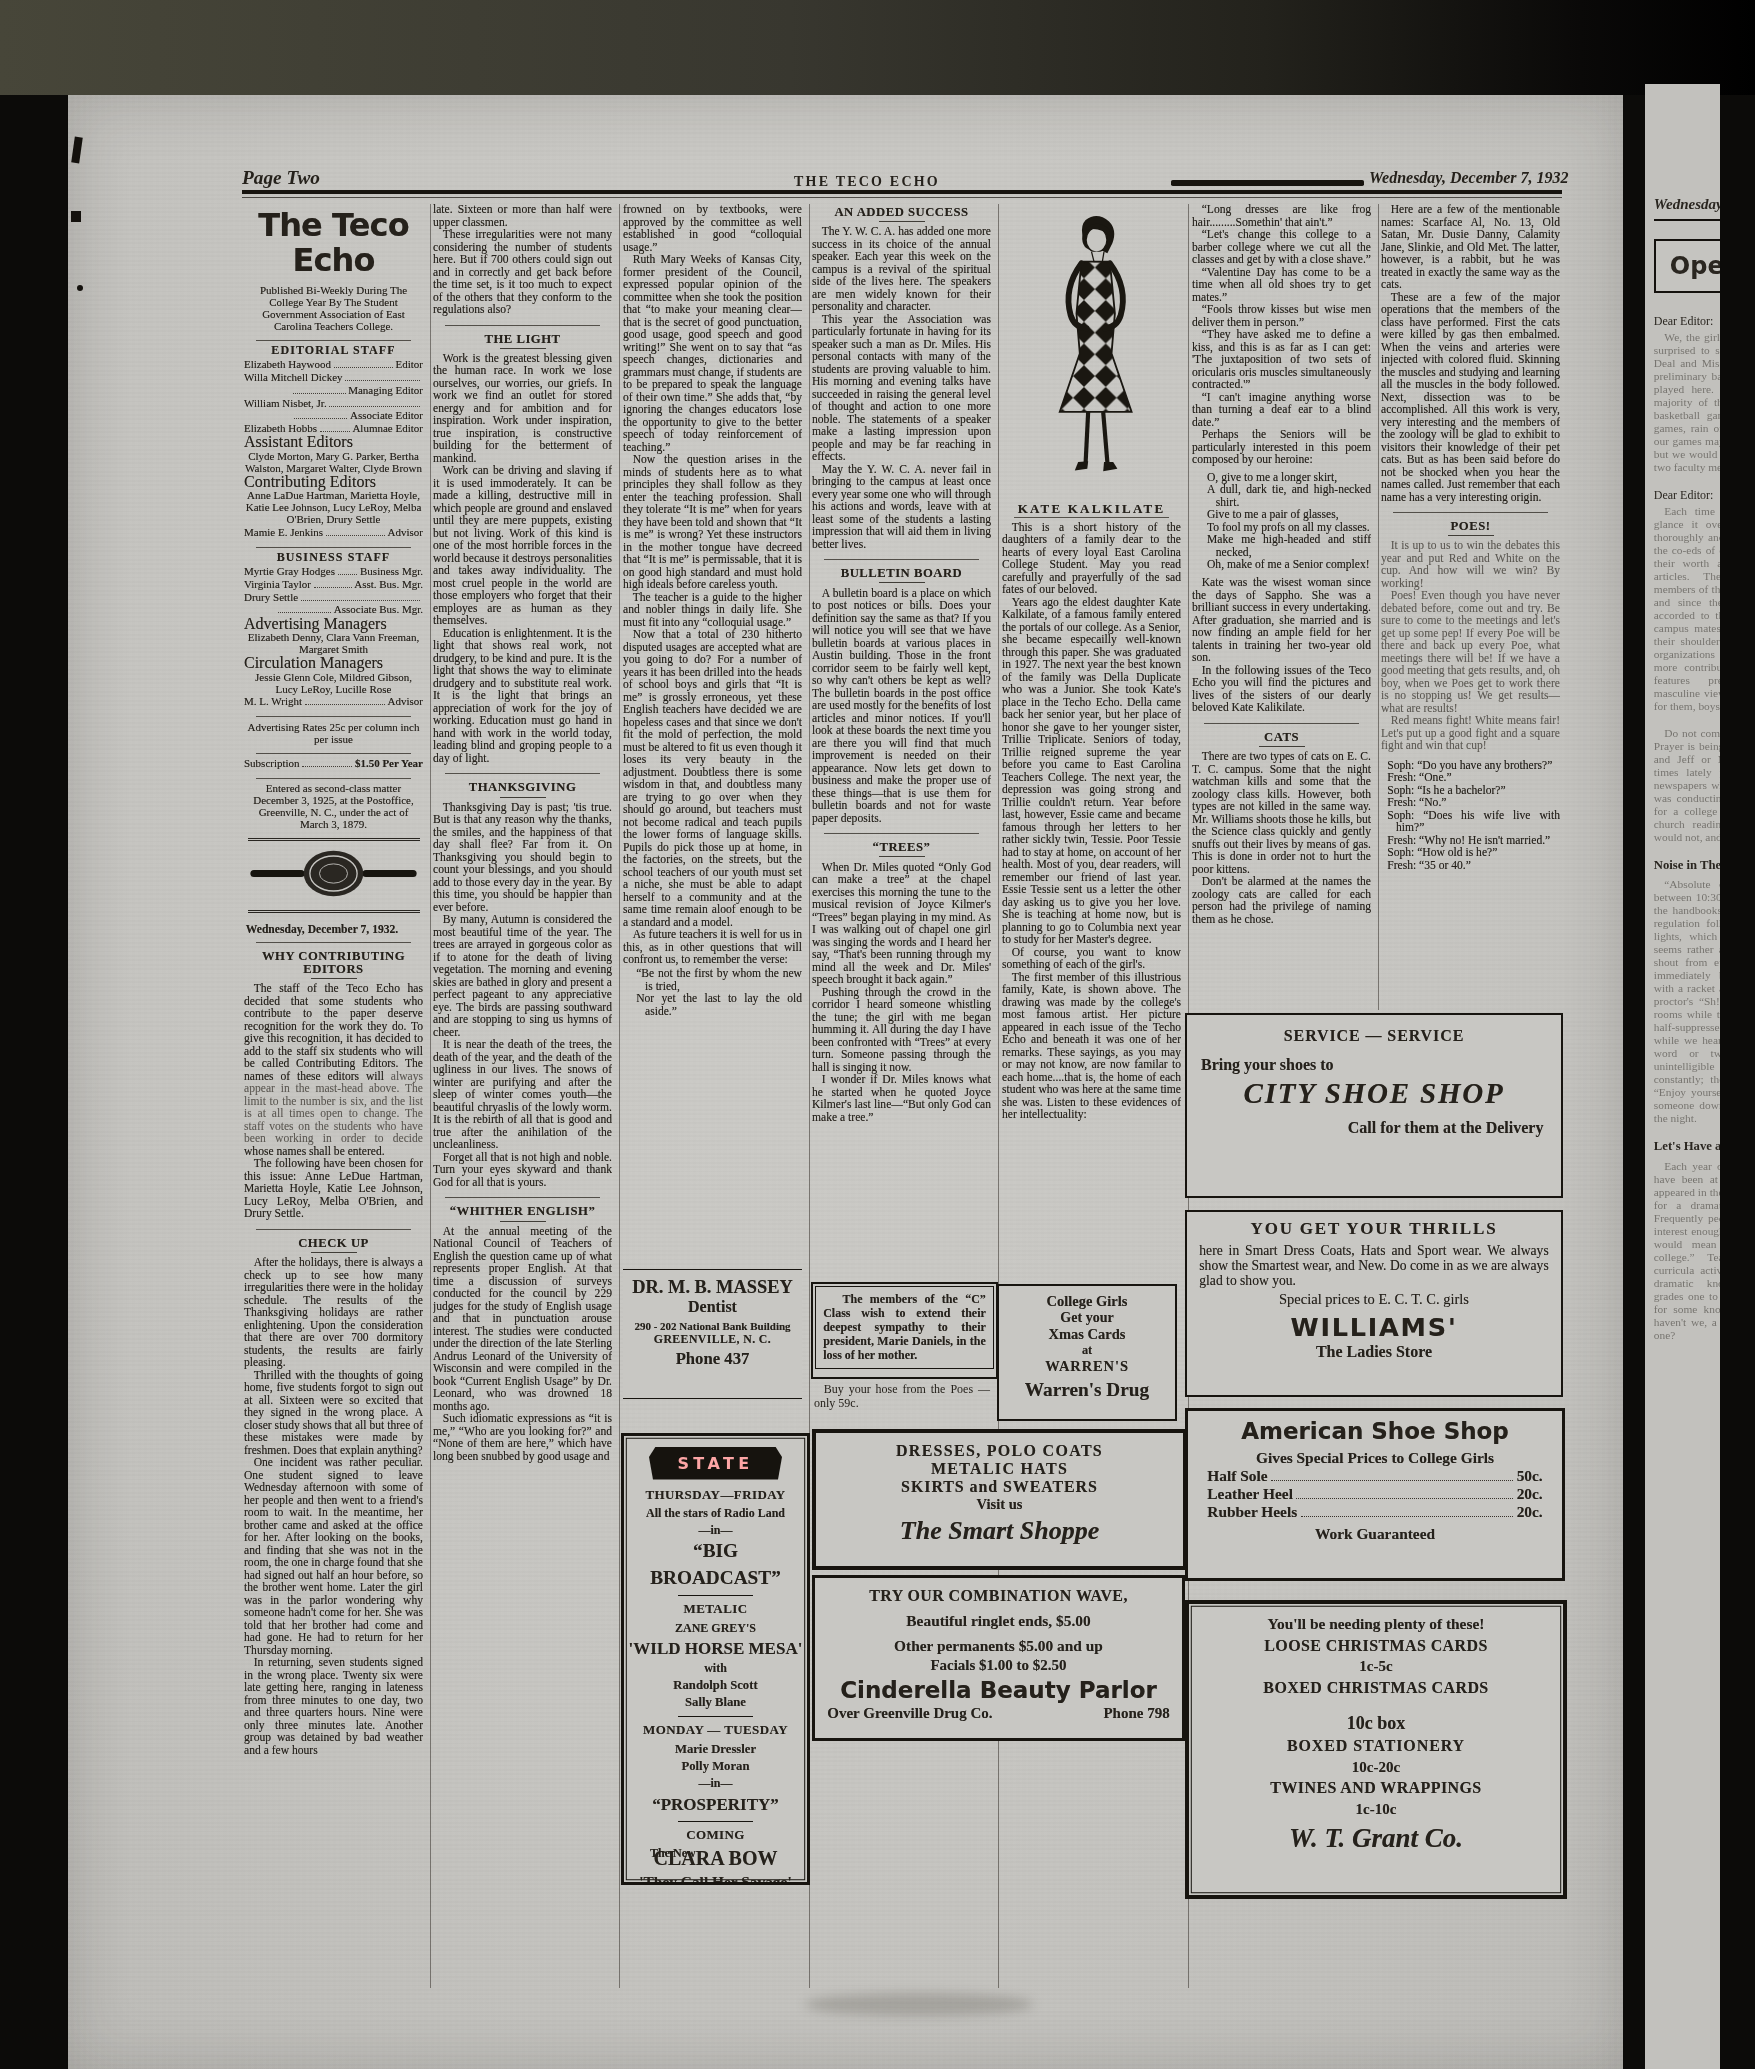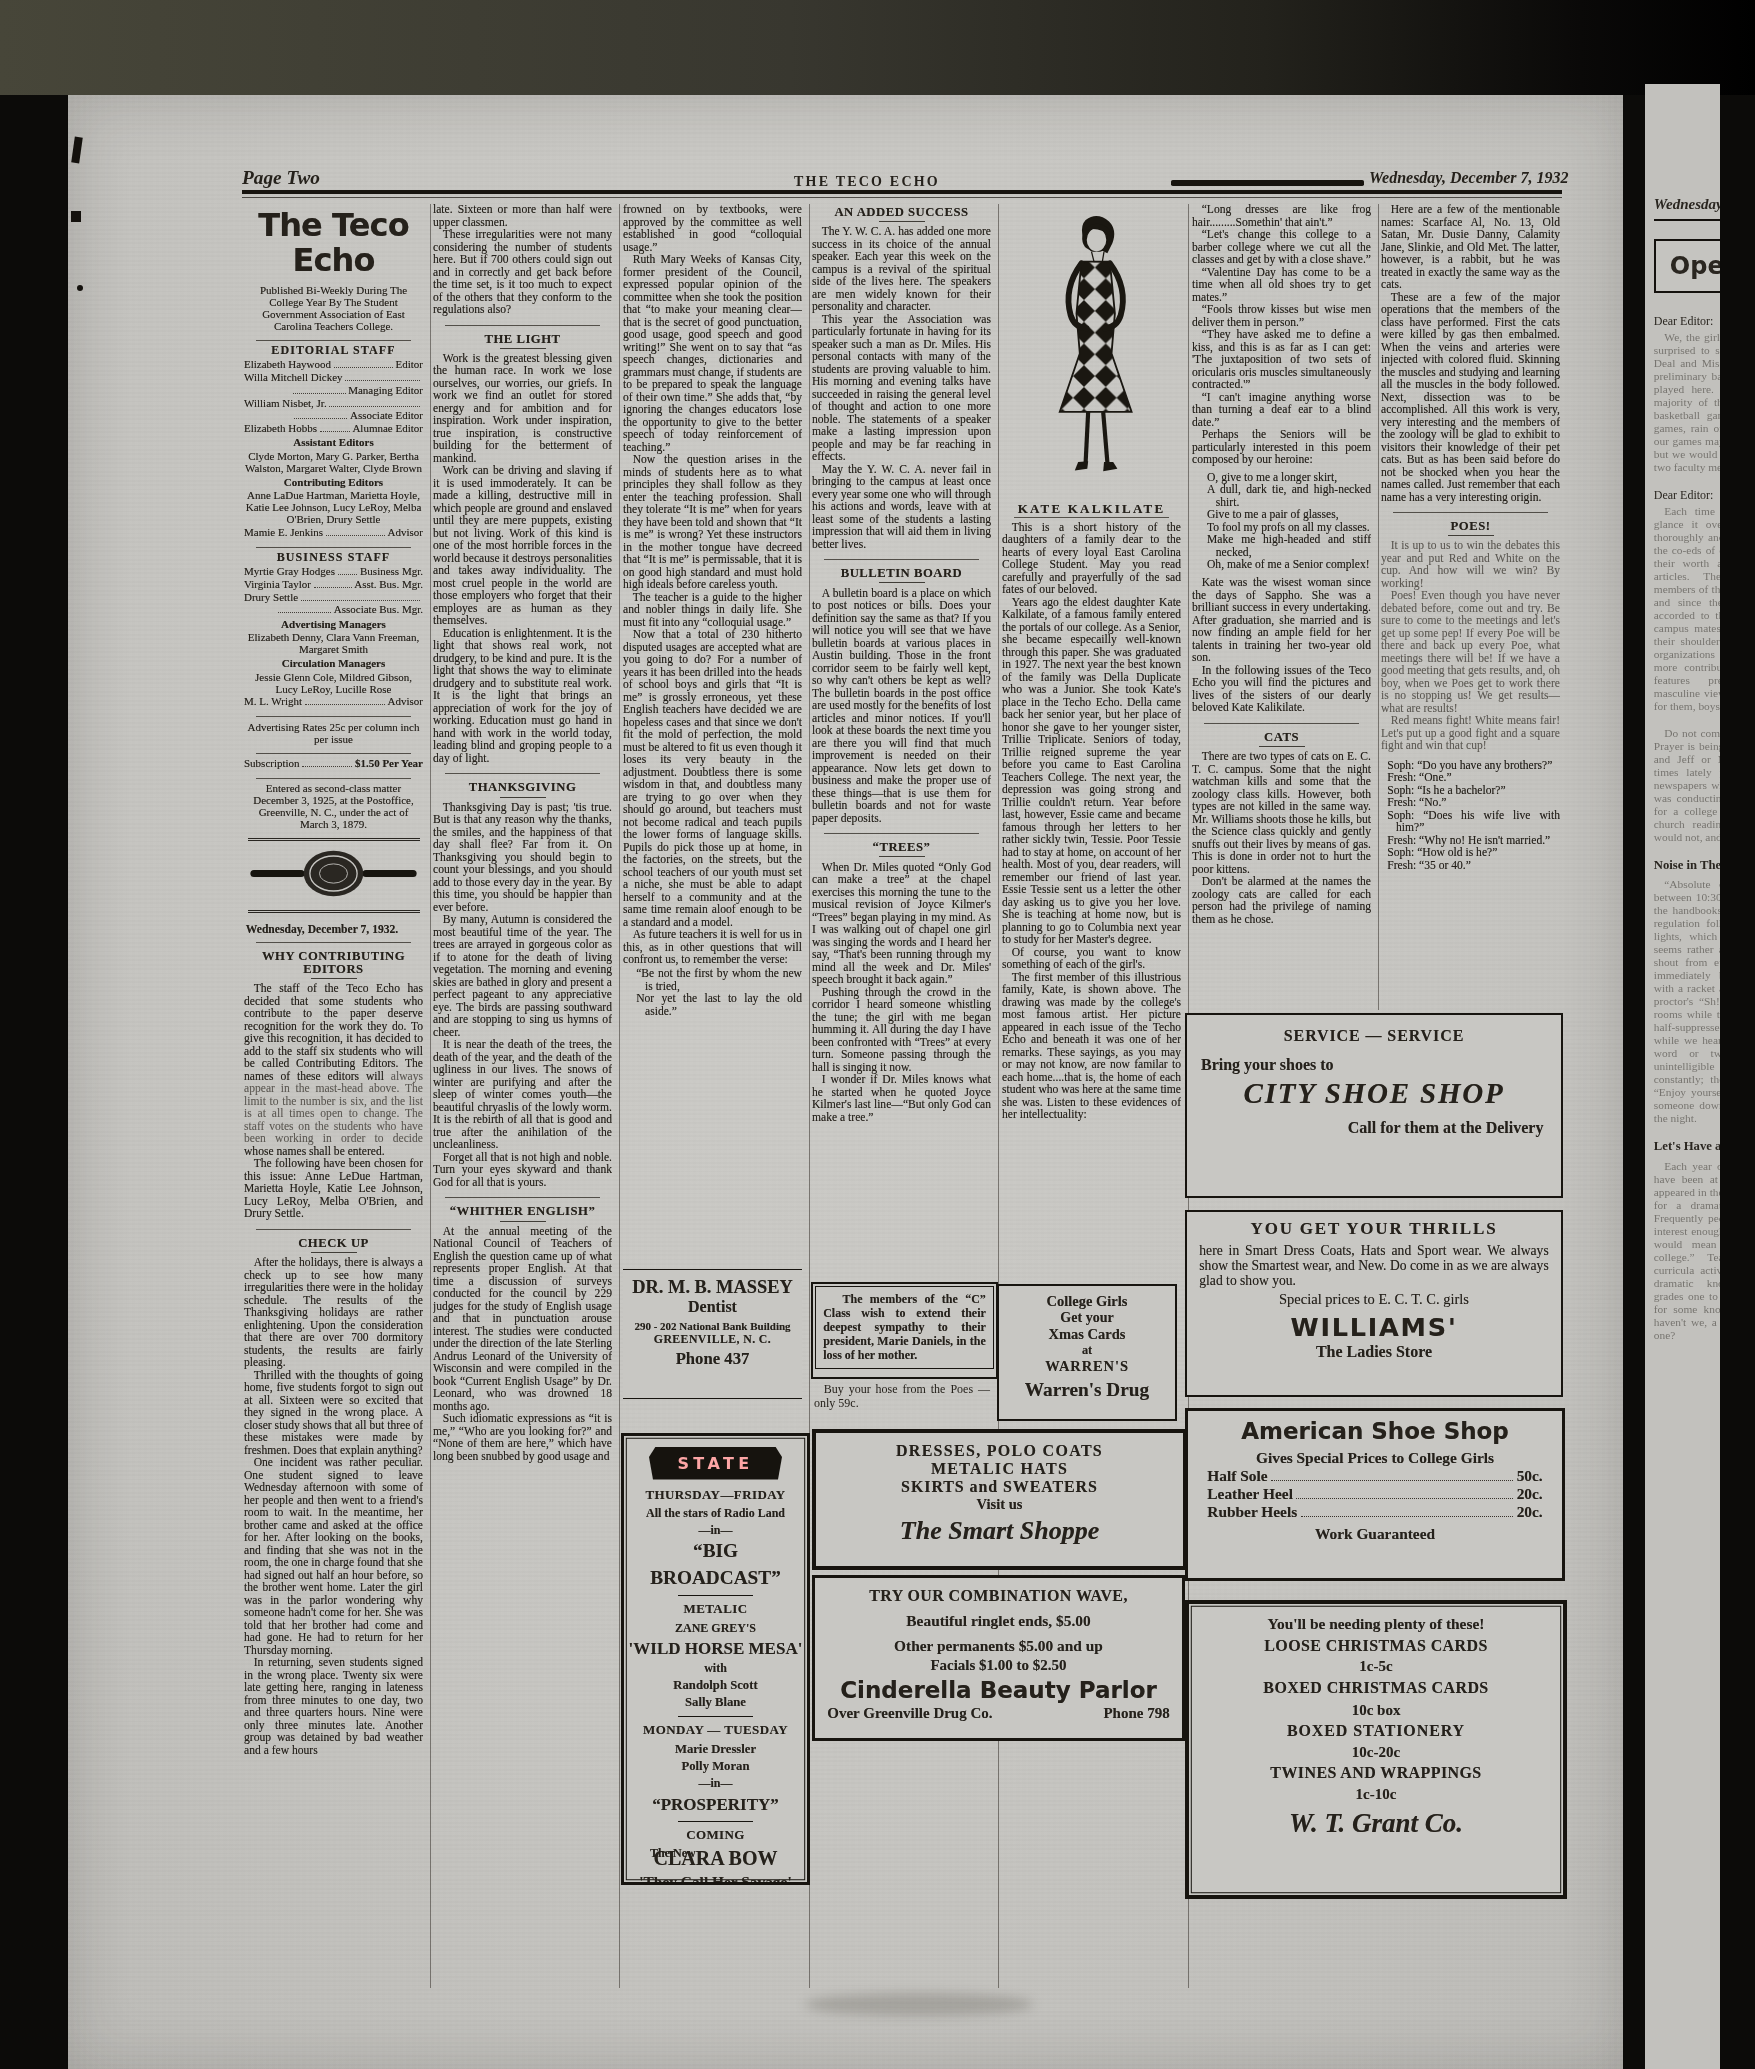--- a/index.html
+++ b/index.html
@@ -33,21 +33,21 @@
   .hd::after{content:"";display:block;width:46px;border-top:1.3px solid rgba(30,26,20,.8);margin:2.6px auto 4.4px;}
   .sep{border-top:1.3px solid rgba(33,28,22,.7);margin:8px 12.3px 3.5px;}
   .dsep{border-top:3.5px double rgba(23,20,15,.9);margin:8px 3.5px;}
   .faded{color:rgba(43,38,32,.42);filter:blur(0.3px);}
   .pline{padding-left:15px;text-indent:-8.8px!important;margin:0;}
   
   .mast-title{font-family:"DejaVu Sans",sans-serif;font-weight:bold;font-size:32px;line-height:35px;
        text-align:center;margin:3.5px 0 6.1px;letter-spacing:-0.9px;}
   .mast-pub{text-align:center;font-size:11px;line-height:12px;text-indent:0!important;}
   .mast-label{font-weight:bold;text-align:center;font-size:12px;letter-spacing:1.1px;margin:2.6px 0 1.8px;}
-  .mast-sublabel{font-weight:bold;text-align:center;font-size:11px;margin:1.8px 0 0.9px;}
+  .mast-sublabel{font-weight:normal;font-size:16px;margin:1.8px 0 0.9px;}
   .mast-names{text-align:center;font-size:11px;line-height:12px;text-indent:0!important;margin:0 0 0.9px!important;}
   .sline{display:flex;align-items:baseline;font-size:11px;line-height:12.7px;}
   .sline .dots{flex:1;min-width:7px;border-bottom:1.3px dotted #45403a;margin:0 2.6px 2.6px;}
   .sline.rgt{justify-content:flex-end;}
   .sline .dots.fix{flex:0 0 53px;}
   .mast-dateline{font-weight:bold;font-size:11.6px;padding:3.5px 0 3.5px 1.8px;}
   .sealwrap{text-align:center;margin:5.3px 0 1.8px;}
   
   .adbox{position:absolute;background:#c8c7c3;border:2.2px solid #17140f;text-align:center;overflow:hidden;
        text-shadow:0 0 0.4px rgba(37,33,27,.4);}
@@ -472,21 +472,21 @@
         <span>20c.</span>
       </div>
     <div class="ad-hd" style="font-size:15.4px;margin-top:3.5px;">Work Guaranteed</div>
   </div>
 
   <div class="adbox thick inner-line" id="ad-grant" style="left:1117px;top:1505px;width:374px;height:291px;">
     <div class="ad-hd" style="font-size:15.4px;margin-top:10.5px;">You'll be needing plenty of these!</div>
     <div class="ad-hd" style="font-size:16px;letter-spacing:0.4px;margin-top:4px;">LOOSE CHRISTMAS CARDS</div>
     <div class="ad-hd" style="font-size:15px;margin-top:3.5px;">1c-5c</div>
     <div class="ad-hd" style="font-size:16px;letter-spacing:0.4px;margin-top:3.5px;">BOXED CHRISTMAS CARDS</div>
-    <div class="ad-hd" style="font-size:15px;margin-top:5px;">10c box</div>
+    <div class="ad-hd" style="font-size:18px;margin-top:16px;">10c box</div>
     <div class="ad-hd" style="font-size:16px;letter-spacing:0.9px;margin-top:3.5px;">BOXED STATIONERY</div>
     <div class="ad-hd" style="font-size:15px;margin-top:3.5px;">10c-20c</div>
     <div class="ad-hd" style="font-size:16px;letter-spacing:0.4px;margin-top:3.5px;">TWINES AND WRAPPINGS</div>
     <div class="ad-hd" style="font-size:15px;margin-top:3.5px;">1c-10c</div>
     <div class="ad-hd" style="font-size:27px;font-style:italic;margin-top:5.3px;">W. T. Grant Co.</div>
   </div>
 
 </div>
 
 <div id="sheet2">

